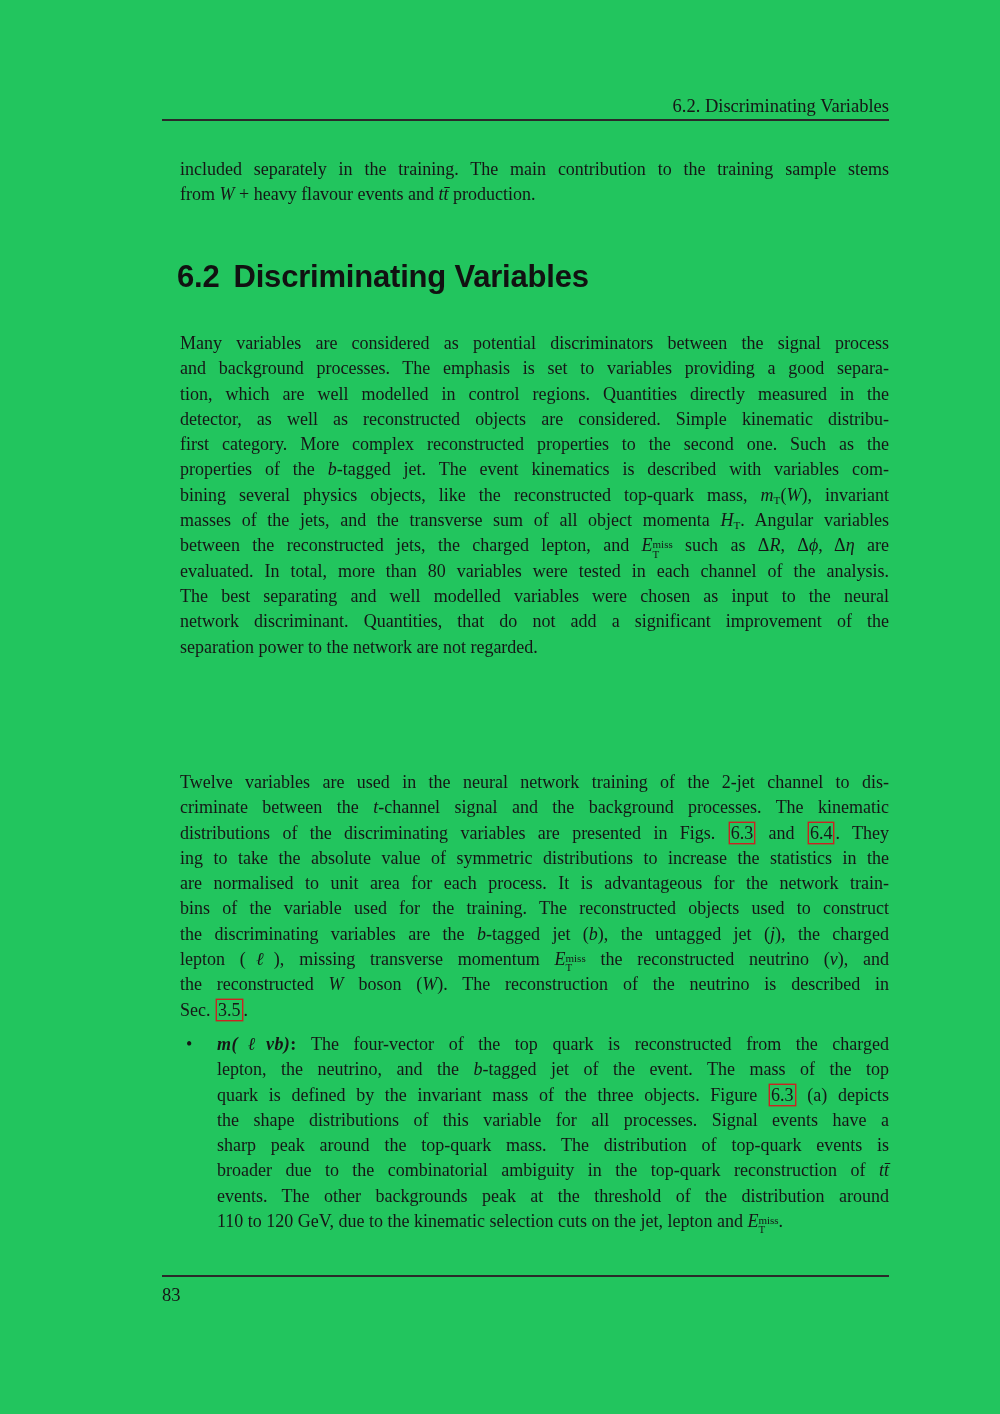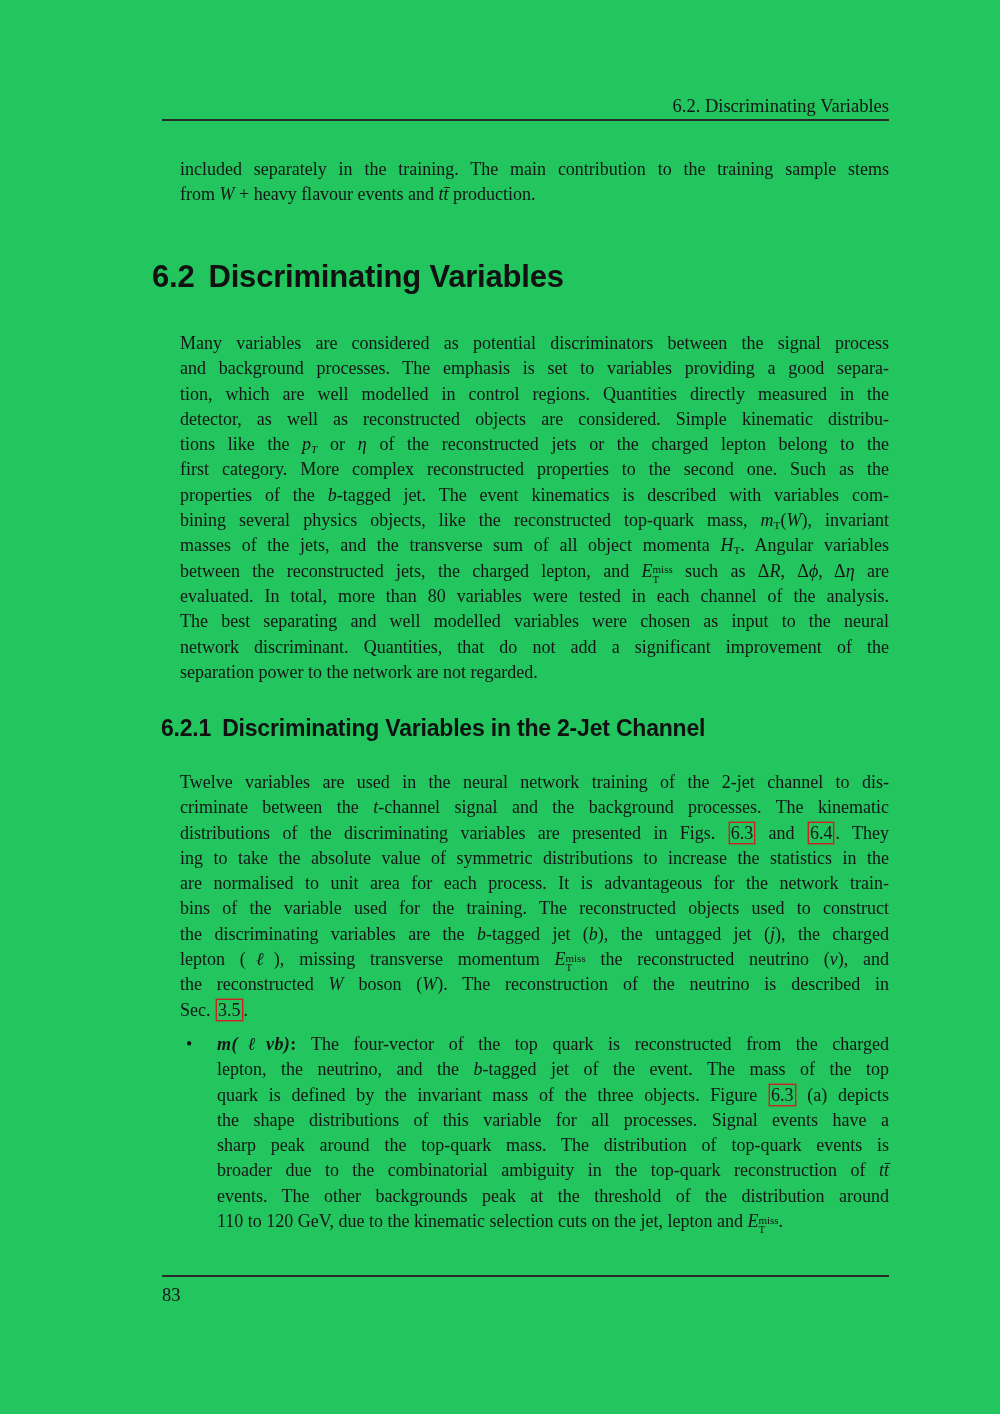--- a/index.html
+++ b/index.html
@@ -46,21 +46,21 @@
     margin-left: 18px;
   }
   .pline.last { text-align-last: left; }
 
   .para-1 { top: 157px; }
   .para-2 { top: 331px; }
   .para-3 { top: 770px; }
 
   .sec-heading {
     position: absolute;
-    left: 152px; top: 258px;
+    left: 177px; top: 258px;
     font-family: "Liberation Sans", "DejaVu Sans", sans-serif;
     font-weight: bold;
     font-size: 31px;
     line-height: 38px;
     letter-spacing: -0.2px;
     color: #111111;
     white-space: nowrap;
   }
   .sec-heading .num { margin-right: 14px; }
 
@@ -132,35 +132,31 @@
 
   <div class="sec-heading">
     <span class="num">6.2</span><span>Discriminating Variables</span>
   </div>
 
   <div class="para para-2">
       <div class="pline"><span>Many variables are considered as potential discriminators between the signal process</span></div>
       <div class="pline"><span>and background processes. The emphasis is set to variables providing a good separa-</span></div>
       <div class="pline"><span>tion, which are well modelled in control regions. Quantities directly measured in the</span></div>
       <div class="pline"><span>detector, as well as reconstructed objects are considered. Simple kinematic distribu-</span></div>
-      <div class="pline"><span>tions like the </span><span class="i">p</span><span class="subi">T</span><span> or </span><span class="i">η</span><span> of the reconstructed jets or the charged lepton belong to the</span></div>
       <div class="pline"><span>first category. More complex reconstructed properties to the second one. Such as the</span></div>
       <div class="pline"><span>properties of the </span><span class="i">b</span><span>-tagged jet. The event kinematics is described with variables com-</span></div>
       <div class="pline"><span>bining several physics objects, like the reconstructed top-quark mass, </span><span class="i">m</span><span class="sub">T</span><span>(</span><span class="i">W</span><span>), invariant</span></div>
       <div class="pline"><span>masses of the jets, and the transverse sum of all object momenta </span><span class="i">H</span><span class="sub">T</span><span>. Angular variables</span></div>
       <div class="pline"><span>between the reconstructed jets, the charged lepton, and </span><span class="i">E</span><span class="ss"><span>miss</span><span>T</span></span><span> such as Δ</span><span class="i">R</span><span>, Δ</span><span class="i">ϕ</span><span>, Δ</span><span class="i">η</span><span> are</span></div>
       <div class="pline"><span>evaluated. In total, more than 80 variables were tested in each channel of the analysis.</span></div>
       <div class="pline"><span>The best separating and well modelled variables were chosen as input to the neural</span></div>
       <div class="pline"><span>network discriminant. Quantities, that do not add a significant improvement of the</span></div>
       <div class="pline last"><span>separation power to the network are not regarded.</span></div>
     </div>
 
-  <div class="subsec-heading">
-    <span class="num">6.2.1</span><span>Discriminating Variables in the 2-Jet Channel</span>
-  </div>
 
   <div class="para para-3">
       <div class="pline"><span>Twelve variables are used in the neural network training of the 2-jet channel to dis-</span></div>
       <div class="pline"><span>criminate between the </span><span class="i">t</span><span>-channel signal and the background processes. The kinematic</span></div>
       <div class="pline"><span>distributions of the discriminating variables are presented in Figs. </span><span class="ref">6.3</span><span> and </span><span class="ref">6.4</span><span>. They</span></div>
       <div class="pline"><span>ing to take the absolute value of symmetric distributions to increase the statistics in the</span></div>
       <div class="pline"><span>are normalised to unit area for each process. It is advantageous for the network train-</span></div>
       <div class="pline"><span>bins of the variable used for the training. The reconstructed objects used to construct</span></div>
       <div class="pline"><span>the discriminating variables are the </span><span class="i">b</span><span>-tagged jet (</span><span class="i">b</span><span>), the untagged jet (</span><span class="i">j</span><span>), the charged</span></div>
       <div class="pline"><span>lepton (</span><span class="i">ℓ</span><span>), missing transverse momentum </span><span class="i">E</span><span class="ss"><span>miss</span><span>T</span></span><span> the reconstructed neutrino (</span><span class="i">ν</span><span>), and</span></div>

